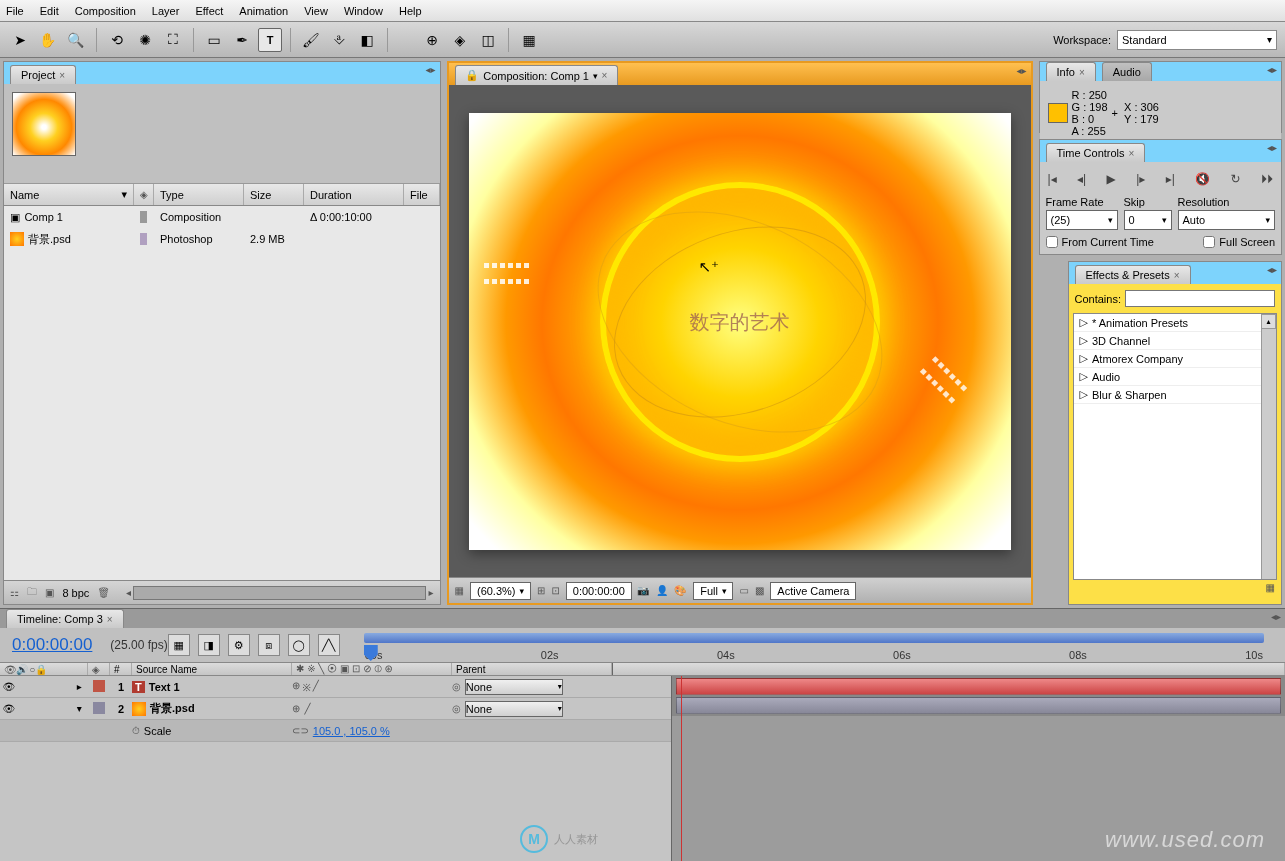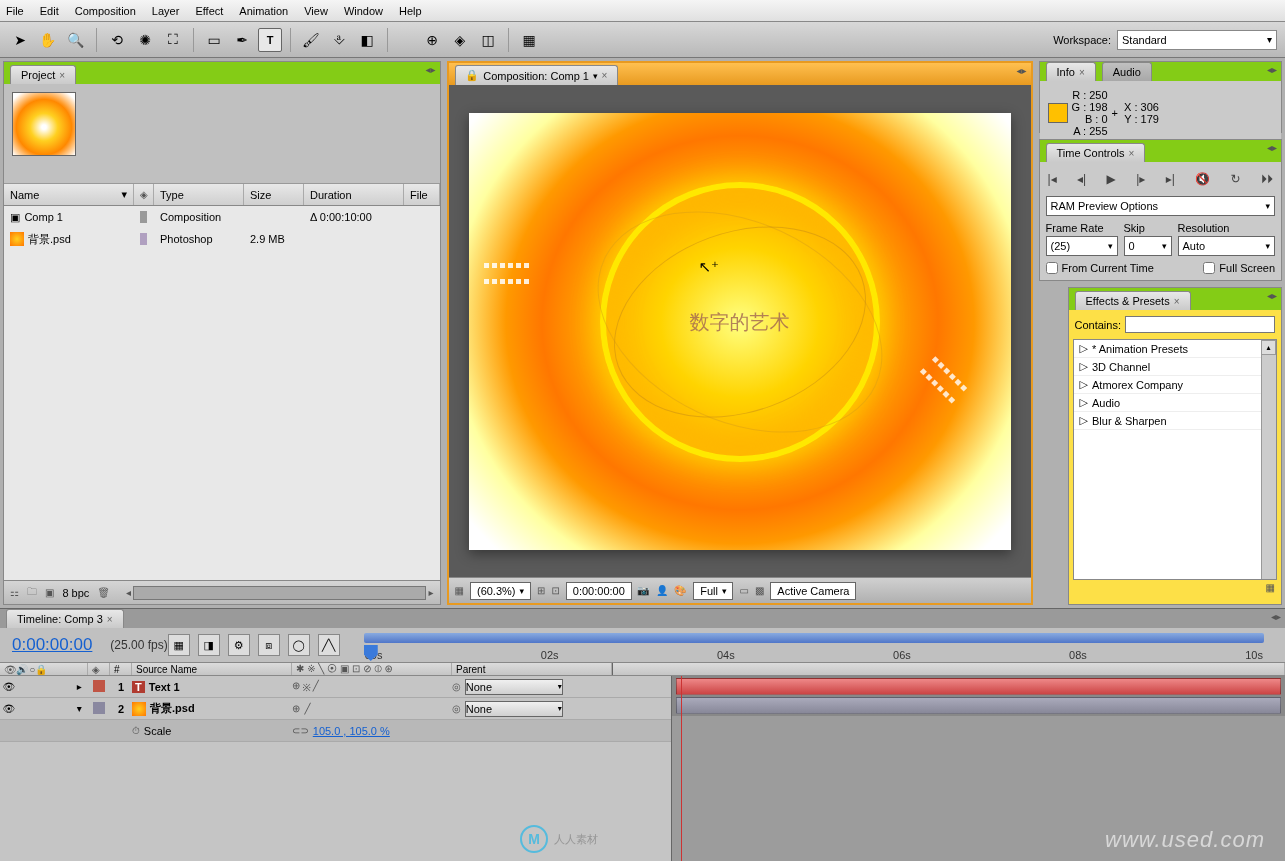--- a/index.html
+++ b/index.html
@@ -13,21 +13,21 @@
 .toolbar { background: linear-gradient(#d8d8d8, #b8b8b8); height: 36px; display: flex; align-items: center; padding: 0 8px; border-bottom: 1px solid #777; gap: 4px; }
 .tool-btn { width: 24px; height: 24px; display: flex; align-items: center; justify-content: center; font-size: 14px; cursor: pointer; border: 1px solid transparent; border-radius: 2px; }
 .tool-sep { width: 1px; height: 24px; background: #999; margin: 0 4px; }
 .toolbar-right { margin-left: auto; display: flex; align-items: center; gap: 6px; }
 .ws-select { width: 160px; height: 20px; background: #fff; border: 1px solid #888; padding: 0 4px; display: flex; align-items: center; justify-content: space-between; }
 .ws-select::after { content: "▾"; font-size: 10px; }
 
 
 .main { display: flex; height: 550px; background: #b0b0b0; }
 .panel { background: #c0c0c0; border: 1px solid #888; display: flex; flex-direction: column; margin: 3px; }
-.panel-tabs { display: flex; background: #84cc16; height: 22px; align-items: flex-end; position: relative; }
+.panel-tabs { display: flex; background: #7dd3fc; height: 22px; align-items: flex-end; position: relative; }
 .tab { background: linear-gradient(#e8e8e8, #cacaca); padding: 3px 10px; border: 1px solid #888; border-bottom: none; border-radius: 3px 3px 0 0; margin-left: 6px; display: flex; align-items: center; gap: 4px; font-size: 11px; }
 .tab.inactive { background: linear-gradient(#c0c0c0, #a8a8a8); }
 .tab-close { font-size: 10px; color: #666; cursor: pointer; }
 .panel-menu { position: absolute; right: 4px; top: 2px; font-size: 10px; color: #555; cursor: pointer; }
 
 
 .project-panel { width: 455px; }
 .proj-header { display: flex; padding: 8px; gap: 10px; height: 100px; border-bottom: 1px solid #999; }
 .proj-thumb { width: 64px; height: 64px; background: radial-gradient(circle at 50% 55%, #fff 5%, #ffd020 30%, #ff8800 60%, #fff 90%); border: 1px solid #666; }
 .proj-info { display: flex; flex-direction: column; gap: 4px; font-size: 11px; }
@@ -53,21 +53,21 @@
 .comp-dots { position: absolute; left: 15px; top: 150px; width: 60px; height: 30px; display: grid; grid-template-columns: repeat(6, 5px); gap: 3px; }
 .comp-dots span { width: 5px; height: 5px; background: rgba(255,255,255,0.85); }
 .comp-dots2 { position: absolute; right: 35px; top: 260px; width: 60px; height: 30px; transform: rotate(45deg); display: grid; grid-template-columns: repeat(6, 5px); gap: 3px; }
 .comp-dots2 span { width: 5px; height: 5px; background: rgba(255,255,255,0.8); }
 .comp-footer { height: 26px; background: linear-gradient(#d0d0d0, #b0b0b0); display: flex; align-items: center; padding: 0 6px; gap: 6px; border-top: 1px solid #888; }
 .comp-footer .box { border: 1px solid #666; background: #fff; padding: 1px 6px; height: 18px; display: flex; align-items: center; }
 .comp-footer .dd::after { content: "▾"; margin-left: 4px; font-size: 9px; }
 
 
 .right-col { width: 250px; display: flex; flex-direction: column; }
-.info-panel { height: 72px; text-align: right; }
+.info-panel { height: 72px; }
 .info-body { padding: 8px; display: flex; align-items: center; gap: 4px; background: #cacaca; flex: 1; }
 .color-swatch { width: 20px; height: 20px; background: #ffc000; border: 1px solid #666; }
 .info-vals { display: flex; flex-direction: column; font-size: 11px; }
 .info-xy { display: flex; align-items: center; gap: 6px; }
 
 .tc-panel { }
 .tc-body { background: #cacaca; padding: 6px; }
 .tc-buttons { display: flex; justify-content: space-between; padding: 4px 2px; }
 .tc-btn { font-size: 12px; color: #444; cursor: pointer; }
 .tc-row { display: flex; gap: 6px; margin-top: 6px; align-items: center; }
@@ -358,23 +358,20 @@
         <div class="tc-buttons">
           <span class="tc-btn">|◂</span>
           <span class="tc-btn">◂|</span>
           <span class="tc-btn">▶</span>
           <span class="tc-btn">|▸</span>
           <span class="tc-btn">▸|</span>
           <span class="tc-btn">🔇</span>
           <span class="tc-btn">↻</span>
           <span class="tc-btn">⏵⏵</span>
         </div>
-        <div class="dd" style="width:100%;margin-top:6px">
-            <span>RAM Preview Options</span>
-          </div>
         <div class="tc-row">
           <div class="tc-col" style="width:72px">
             <span>Frame Rate</span>
             <div class="dd">
                 <span>(25)</span>
               </div>
           </div>
           <div class="tc-col" style="width:48px">
             <span>Skip</span>
             <div class="dd">

